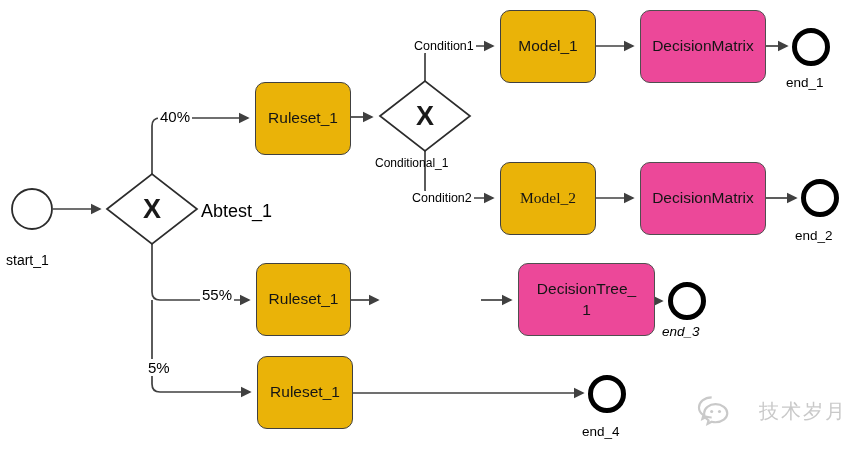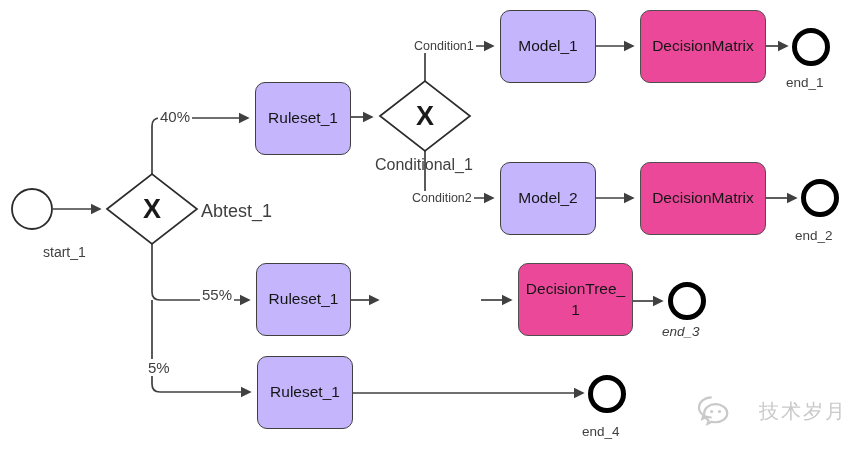--- a/index.html
+++ b/index.html
@@ -3,27 +3,27 @@
 <meta charset="utf-8">
 <style>
   html,body { margin:0; padding:0; background:#ffffff; }
   .canvas {
     position:relative; width:854px; height:452px; background:#ffffff;
     font-family:"Liberation Sans", sans-serif; overflow:hidden;
   }
   .layer { position:absolute; left:0; top:0; width:854px; height:452px; }
   .task {
     position:absolute; box-sizing:border-box;
-    border:1.7px solid #404040; border-radius:10px; background:#c4b5fd;
+    border:1.7px solid #404040; border-radius:10px; background:#eab308;
     display:flex; align-items:center; justify-content:center;
     font-size:15.5px; color:#151515; text-align:center; line-height:1.3;
   }
   .task.hl { background:#ec4899; border-color:#4f4f4f; }
   .task .two-line span { display:block; }
-  .lbl { position:absolute; font-size:13.5px; color:#404040; white-space:nowrap; }
+  .lbl { position:absolute; font-size:13.5px; color:#000000; white-space:nowrap; }
   .lbl.center { text-align:left; }
   .edge-lbl { background:#ffffff; padding:0 2px; font-size:15px; }
   .cond-lbl { background:#ffffff; padding:0 2px; font-size:12.5px; }
   .gw-x {
     position:absolute; display:flex; align-items:center; justify-content:center;
     font-size:27px; font-weight:700; color:#1a1a1a;
   }
   .watermark {
     position:absolute; left:697px; top:391px; width:150px; height:40px;
     display:flex; align-items:center; gap:19px; color:#c9c9c9;
@@ -83,44 +83,44 @@
     <span>Ruleset_1</span>
   </div>
   <div class="task" style="left:500px; top:10px; width:96px; height:73px;">
     <span>Model_1</span>
   </div>
   <div class="task hl" style="left:640px; top:10px; width:126px; height:73px;">
     <span class="two-line">
       <span>DecisionMatrix</span>
     </span>
   </div>
-  <div class="task" style="left:500px; top:162px; width:96px; height:73px;">
+  <div class="task" style="left:500px; top:162px; width:96px; height:73px;font-family:Liberation Serif, serif;">
     <span>Model_2</span>
   </div>
   <div class="task hl" style="left:640px; top:162px; width:126px; height:73px;">
     <span class="two-line">
       <span>DecisionMatrix</span>
     </span>
   </div>
   <div class="task" style="left:256px; top:263px; width:95px; height:73px;">
     <span>Ruleset_1</span>
   </div>
-  <div class="task hl" style="left:518px; top:263px; width:115px; height:73px;">
+  <div class="task hl" style="left:518px; top:263px; width:137px; height:73px;">
     <span class="two-line">
       <span>DecisionTree_</span>
       <span>1</span>
     </span>
   </div>
   <div class="task" style="left:257px; top:356px; width:96px; height:73px;">
     <span>Ruleset_1</span>
   </div>
 
-  <div class="lbl center" style="left:6px; top:244px; width:54px; font-size:14px;margin-left:37px;">start_1</div>
+  <div class="lbl center" style="left:6px; top:252px; width:54px; font-size:14px;">start_1</div>
   <div class="lbl" style="left:201px; top:201px; font-size:18px;">Abtest_1</div>
-  <div class="lbl center" style="left:375px; top:156px; width:104px; font-size:16px;">Conditional_1</div>
+  <div class="lbl center" style="left:375px; top:156px; width:104px; font-size:12px;">Conditional_1</div>
   <div class="lbl center" style="left:786px; top:75px; width:50px;">end_1</div>
   <div class="lbl center" style="left:795px; top:228px; width:50px;">end_2</div>
   <div class="lbl center" style="left:662px; top:324px; width:50px;font-style:italic;">end_3</div>
   <div class="lbl center" style="left:582px; top:424px; width:50px;">end_4</div>
 
   <div class="lbl edge-lbl" style="left:158px; top:108px;text-align:right;">40%</div>
   <div class="lbl edge-lbl" style="left:156px; top:286px;margin-left:44px;">55%</div>
   <div class="lbl edge-lbl" style="left:146px; top:359px;">5%</div>
   <div class="lbl cond-lbl" style="left:412px; top:39px;">Condition1</div>
   <div class="lbl cond-lbl" style="left:410px; top:191px;">Condition2</div>

